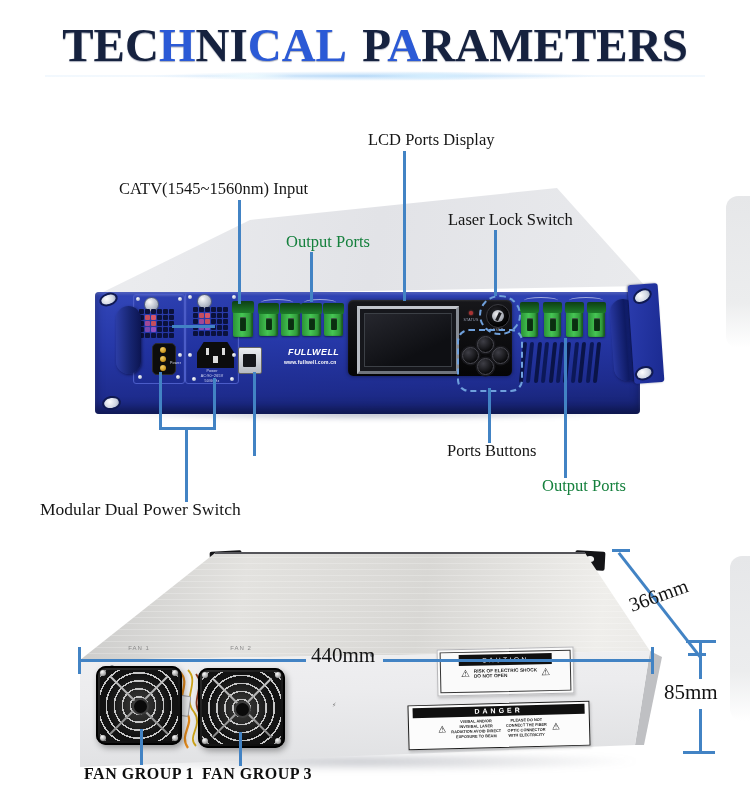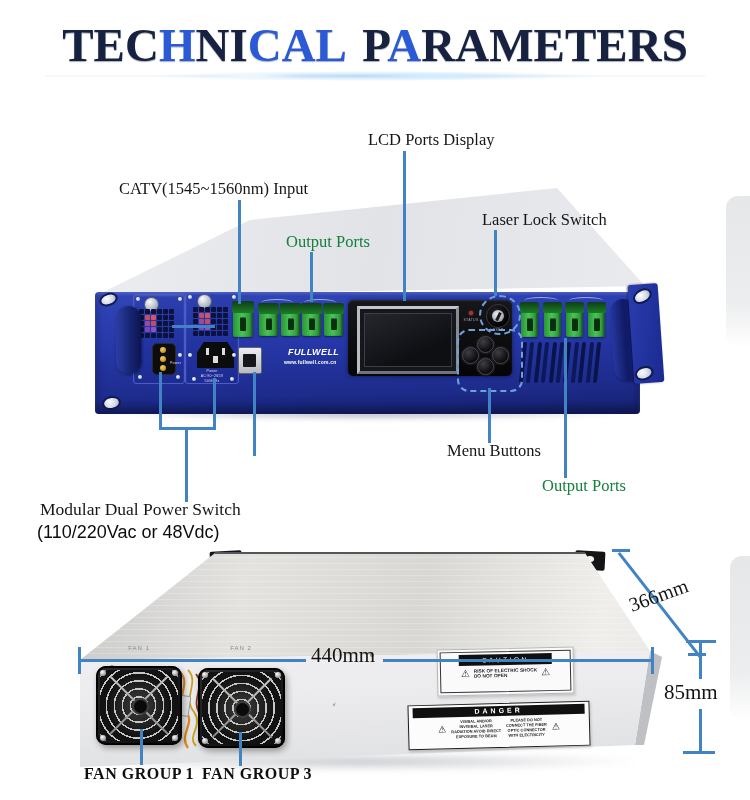--- a/index.html
+++ b/index.html
@@ -147,21 +147,21 @@
 <div id="stage">
 
   <h1 id="title-text"><span style="color: rgb(22, 34, 63);">T</span><span style="color: rgb(22, 34, 63);">E</span><span style="color: rgb(22, 34, 63);">C</span><span style="color: rgb(43, 90, 214);">H</span><span style="color: rgb(22, 34, 63);">N</span><span style="color: rgb(22, 34, 63);">I</span><span style="color: rgb(43, 90, 214);">C</span><span style="color: rgb(43, 90, 214);">A</span><span style="color: rgb(43, 90, 214);">L</span><span style="color: rgb(22, 34, 63);"> </span><span style="color: rgb(22, 34, 63);">P</span><span style="color: rgb(43, 90, 214);">A</span><span style="color: rgb(22, 34, 63);">R</span><span style="color: rgb(22, 34, 63);">A</span><span style="color: rgb(22, 34, 63);">M</span><span style="color: rgb(22, 34, 63);">E</span><span style="color: rgb(22, 34, 63);">T</span><span style="color: rgb(22, 34, 63);">E</span><span style="color: rgb(22, 34, 63);">R</span><span style="color: rgb(22, 34, 63);">S</span></h1>
   <div id="glow"></div>
 
   <div class="bgstrip" style="left:726px;top:196px;width:24px;height:152px"></div>
   <div class="bgstrip" style="left:730px;top:556px;width:20px;height:165px"></div>
 
   <div class="lbl" style="left:368px;top:130px">LCD Ports Display</div>
   <div class="lbl" style="left:119px;top:179px">CATV(1545~1560nm) Input</div>
-  <div class="lbl" style="left:482px;top:210px">Laser Lock Switch</div>
+  <div class="lbl" style="left:448px;top:210px">Laser Lock Switch</div>
   <div class="lbl red" style="left:286px;top:232px">Output Ports</div>
 
   <div class="lead leadv" style="left:238px;top:200px;height:104px"></div>
   <div class="lead leadv" style="left:310px;top:252px;height:50px"></div>
   <div class="lead leadv" style="left:403px;top:151px;height:150px"></div>
   <div class="lead leadv" style="left:494px;top:230px;height:66px"></div>
 
   <div id="front-lid"></div>
   <div id="front-shadow"></div>
   <div id="front-panel"></div>
@@ -331,24 +331,23 @@
 
   <div class="lead leadh" style="left:172px;top:325px;width:43px"></div>
   <div class="lead leadv" style="left:159px;top:372px;height:56px"></div>
   <div class="lead leadv" style="left:213px;top:378px;height:50px"></div>
   <div class="lead leadh" style="left:159px;top:427px;width:57px"></div>
   <div class="lead leadv" style="left:185px;top:430px;height:72px"></div>
   <div class="lead leadv" style="left:253px;top:372px;height:84px"></div>
   <div class="lead leadv" style="left:488px;top:388px;height:55px"></div>
   <div class="lead leadv" style="left:564px;top:338px;height:140px"></div>
 
-  <div class="lbl" style="left:447px;top:441px">Menu Buttons</div>
+  <div class="lbl" style="left:447px;top:441px">Ports Buttons</div>
   <div class="lbl red" style="left:542px;top:476px">Output Ports</div>
   <div class="lbl" style="left:40px;top:499px;font-size:17.5px">Modular Dual Power Switch</div>
-  <div class="lbl" style="left:37px;top:522px;font:18px 'Liberation Sans',sans-serif;color:#0d0d0d">(110/220Vac or 48Vdc)</div>
 
   <div id="rear">
     <div class="rear-ear" style="left:140px;top:6px;width:32px;height:19px;transform:rotate(-3deg)">
         <div class="eyelet" style="left:9px;top:5px"></div>
       </div>
     <div class="rear-ear" style="left:505px;top:6px;width:30px;height:19px;transform:rotate(3deg)">
         <div class="eyelet" style="left:11px;top:5px"></div>
       </div>
     <div id="rear-shadow"></div>
     <div id="rear-lid"></div>

